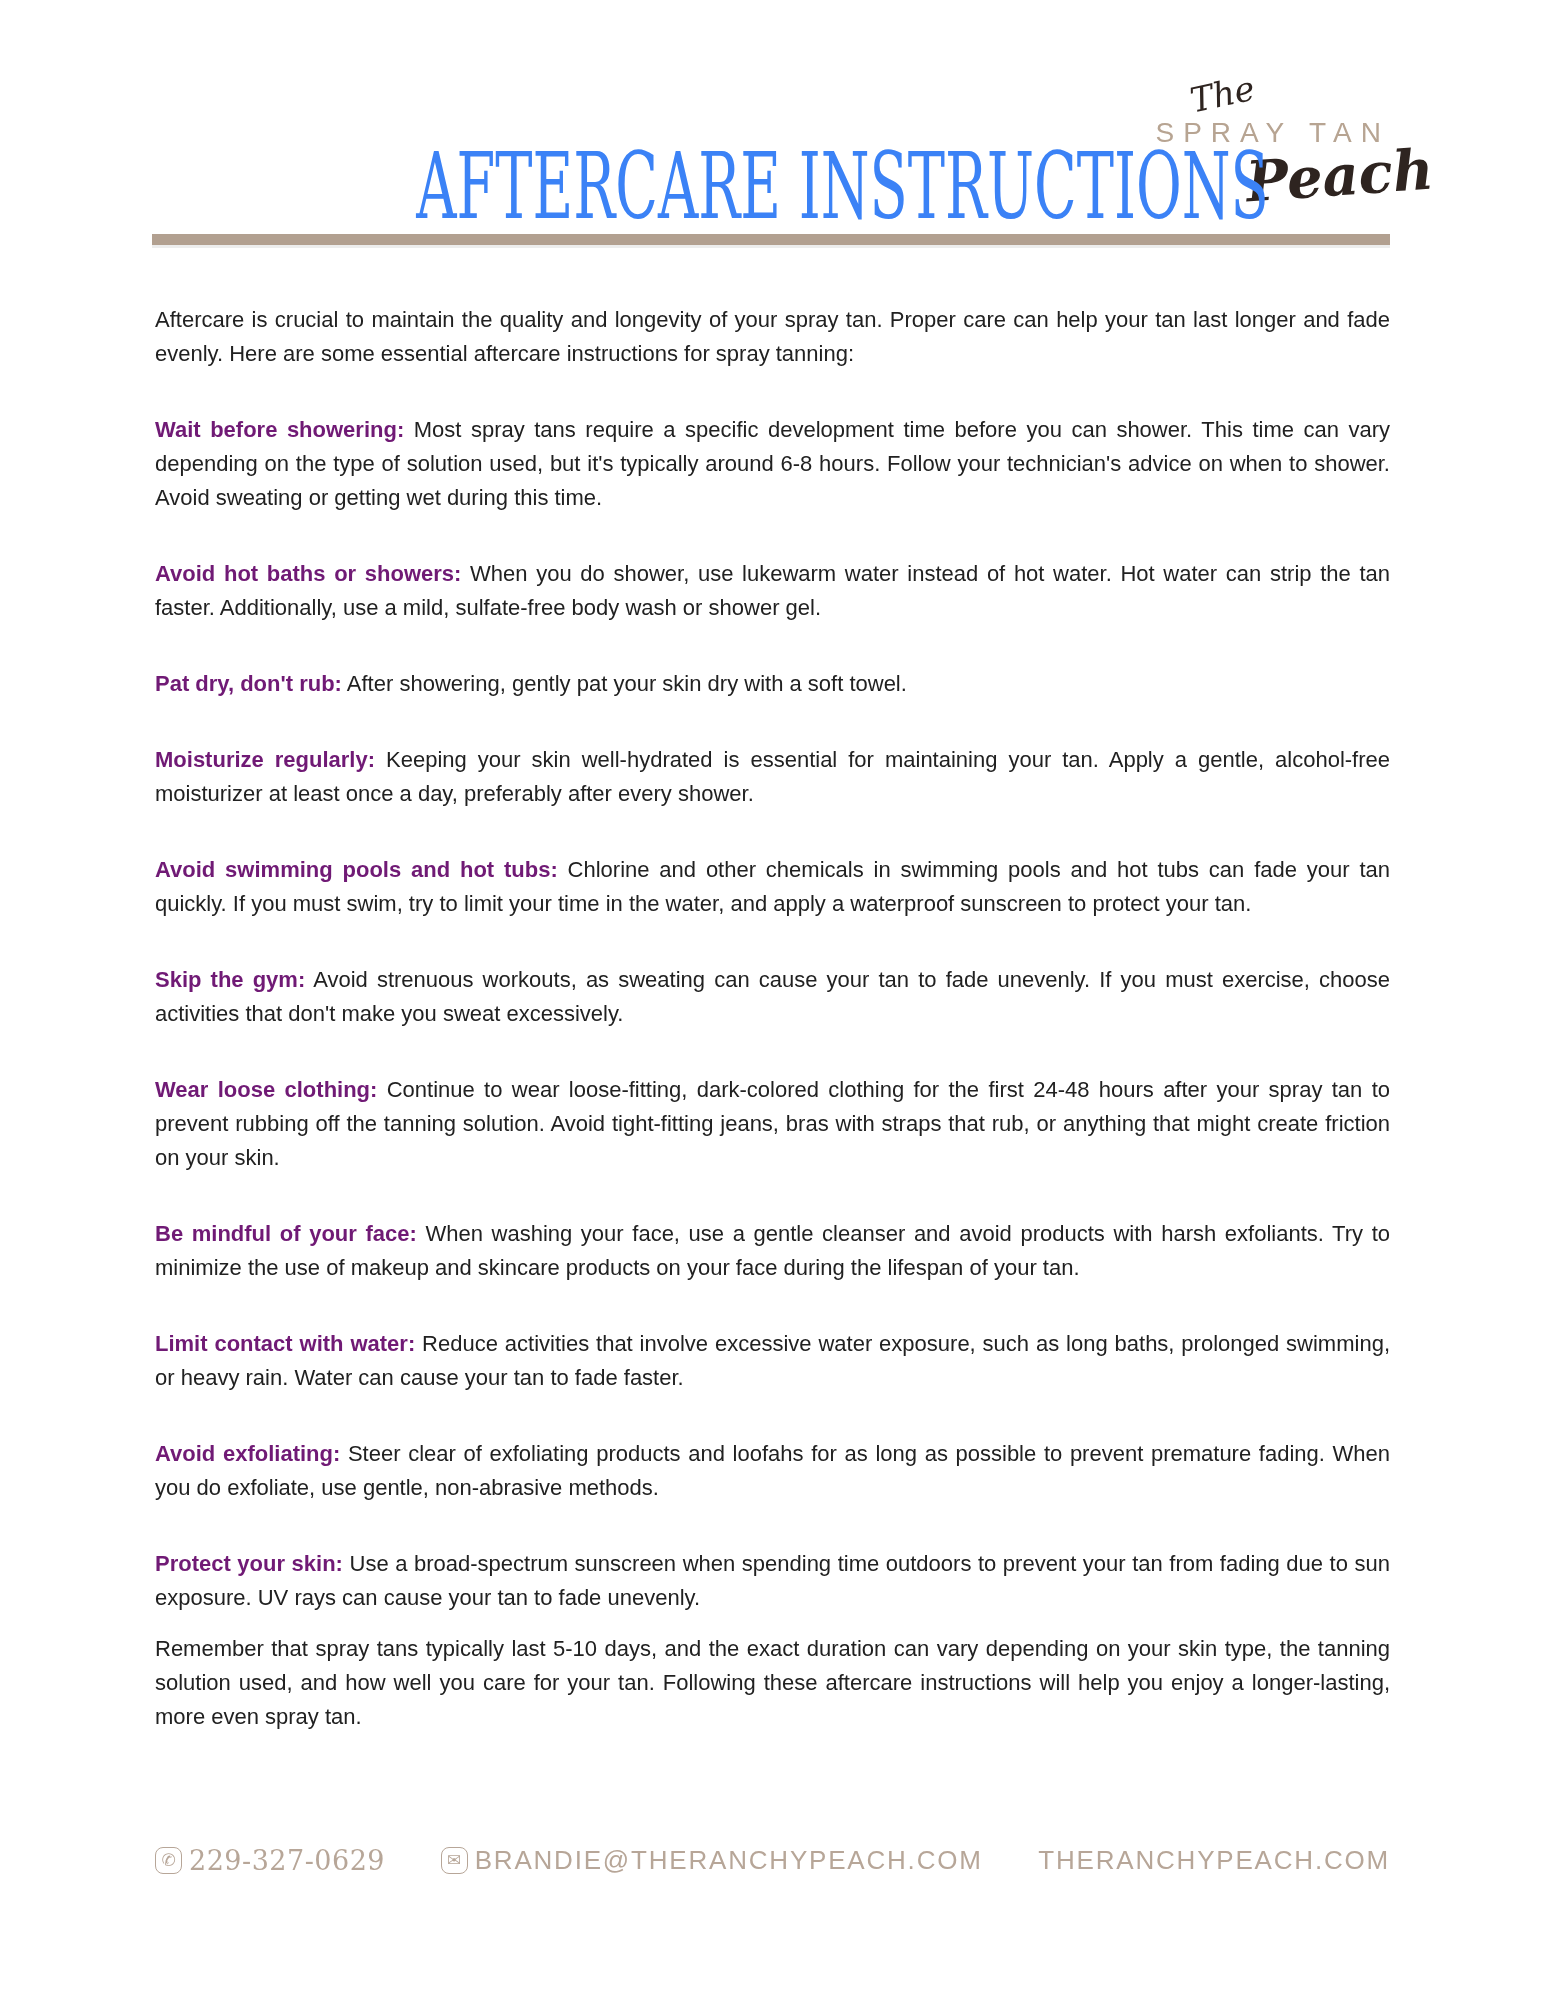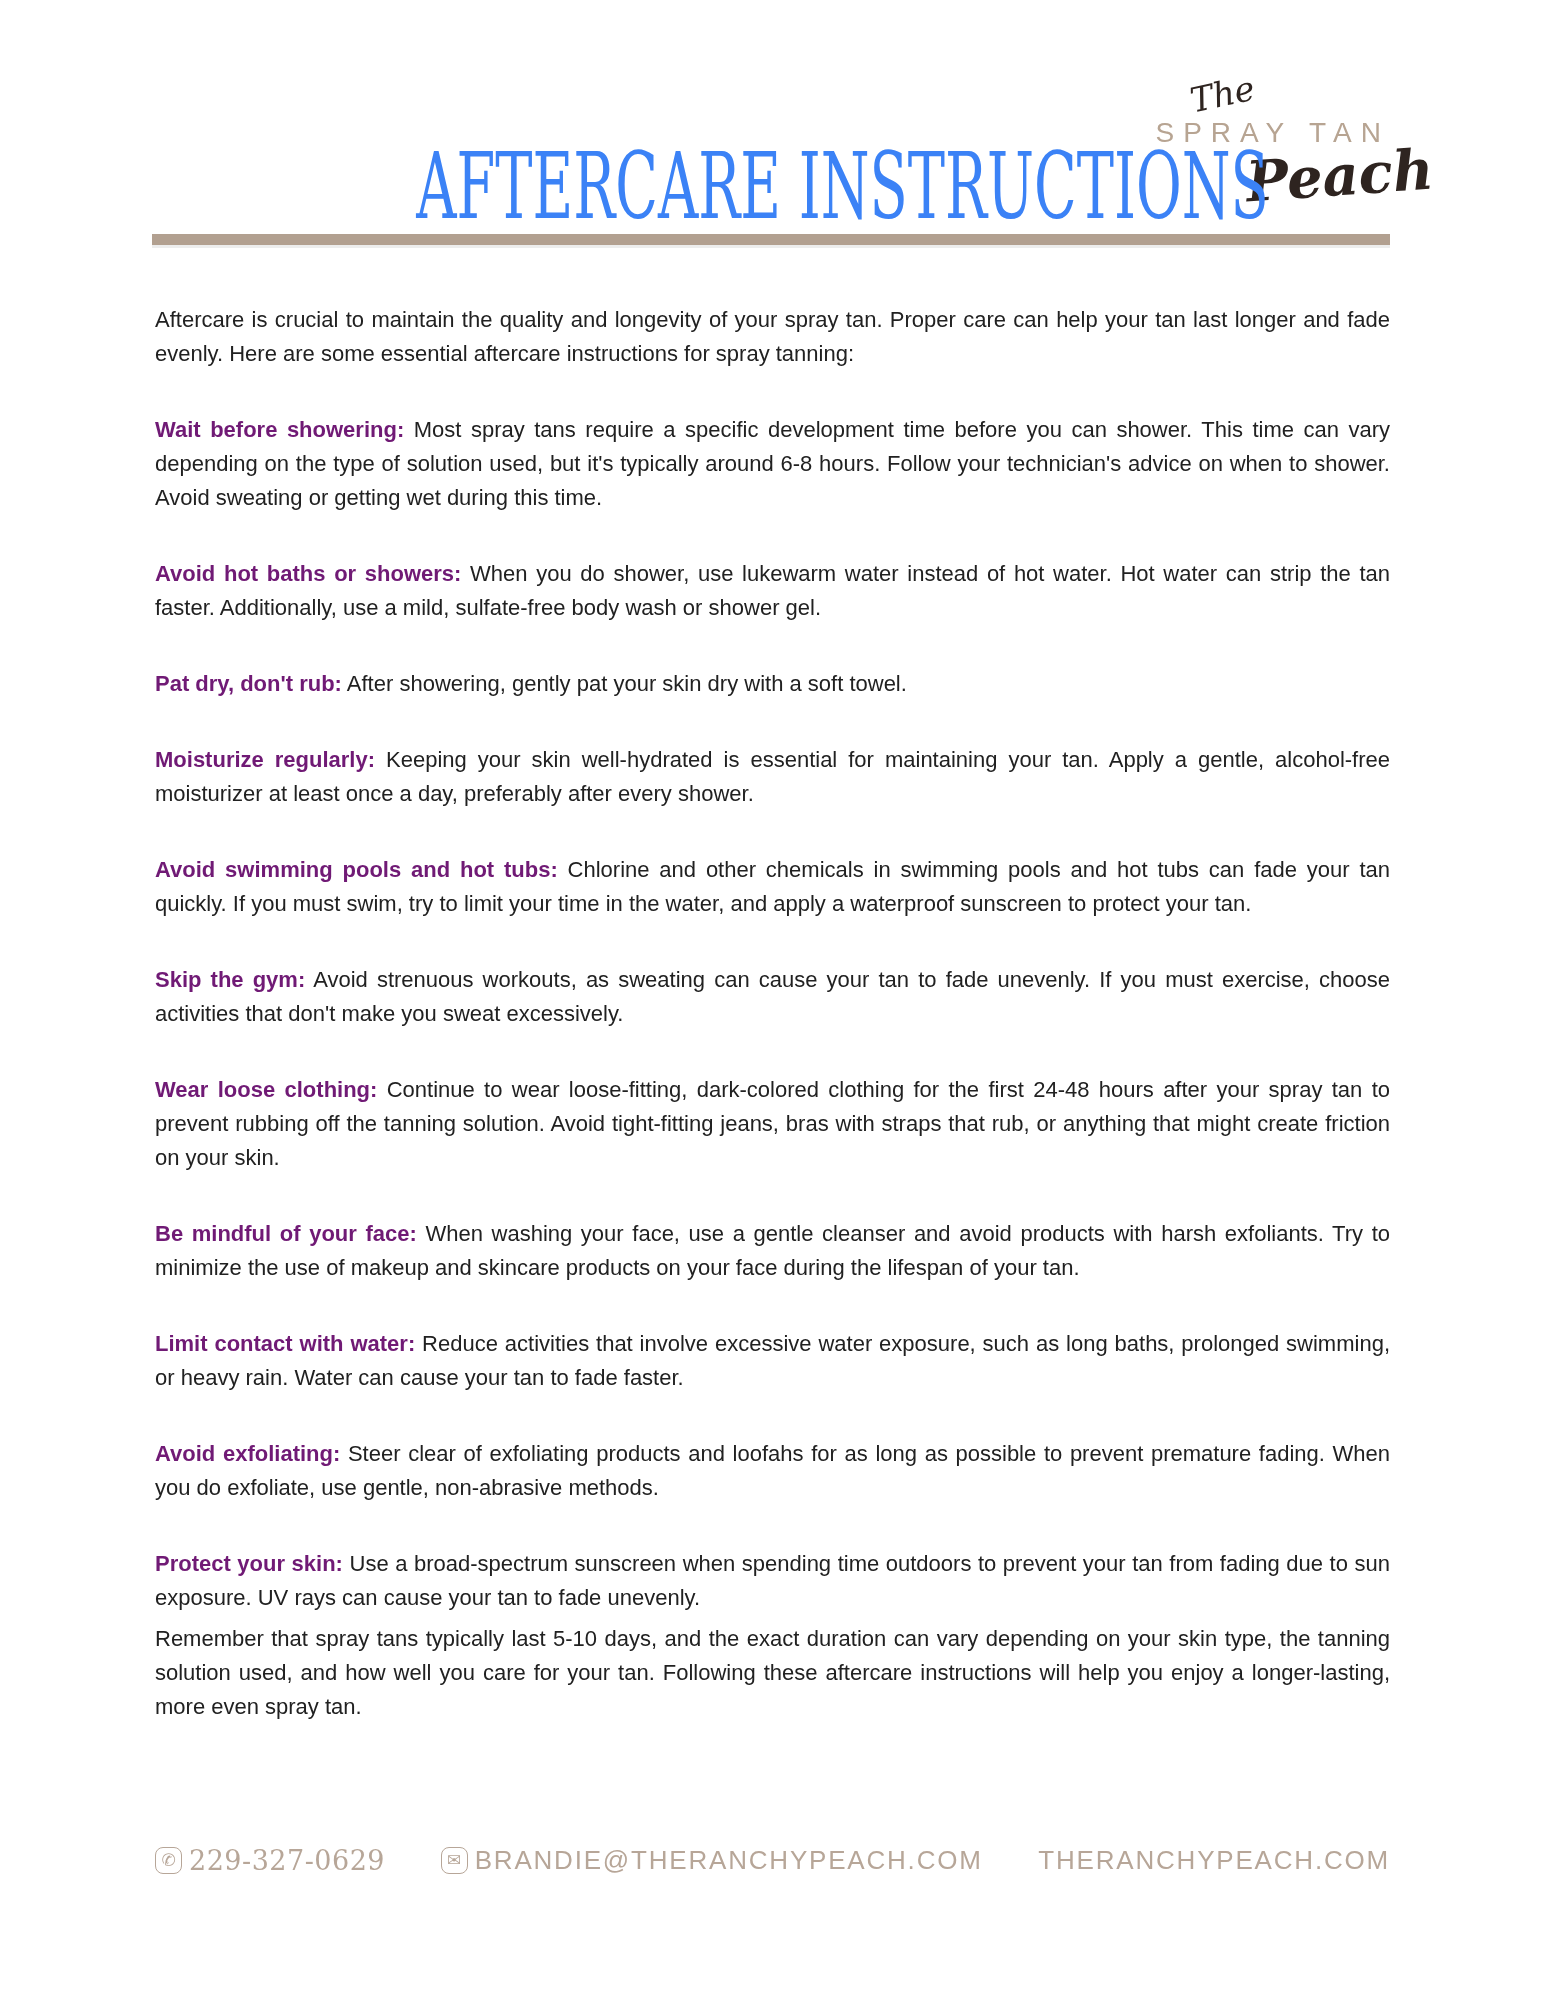--- a/index.html
+++ b/index.html
@@ -93,21 +93,21 @@
     transform:rotate(-4deg);
   }
 
   
   .body-copy {
     margin:58px 156px 0 155px;
     font-size:22px;
     line-height:34px;
     text-align:justify;
   }
-  .para { margin:7px 0 42px 0; }
+  .para { margin:17px 0 42px 0; }
   .para:last-child { margin-bottom:0; }
   .para strong { font-weight:700; color:#701a75; }
 
   
   .footer {
     position:absolute;
     left:155px; right:156px; top:1845px;
     display:flex;
     justify-content:space-between;
     align-items:center;

